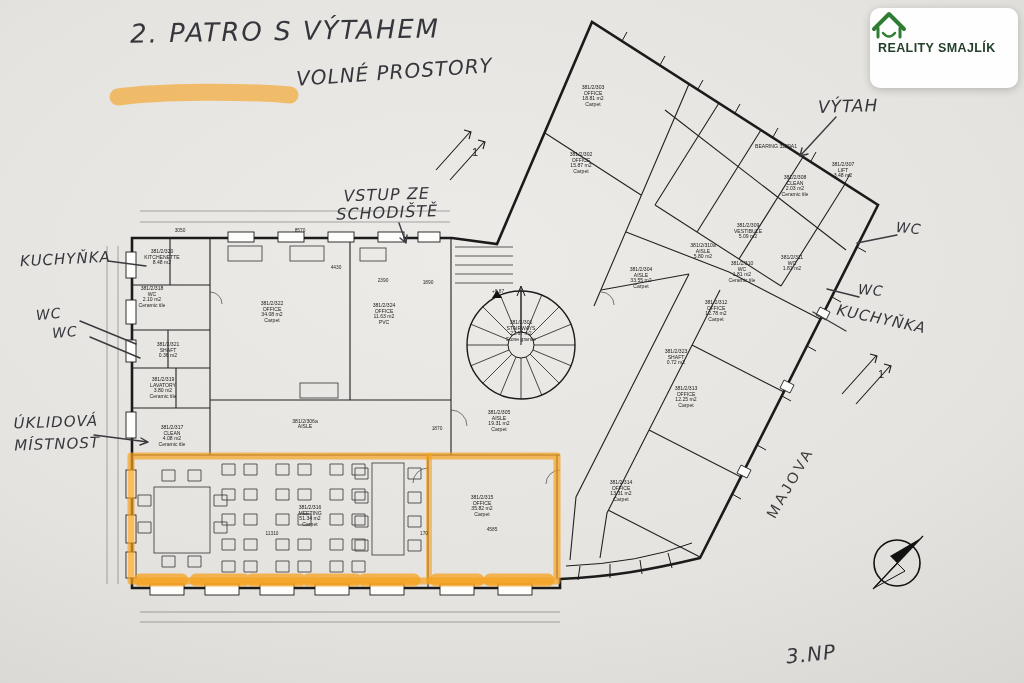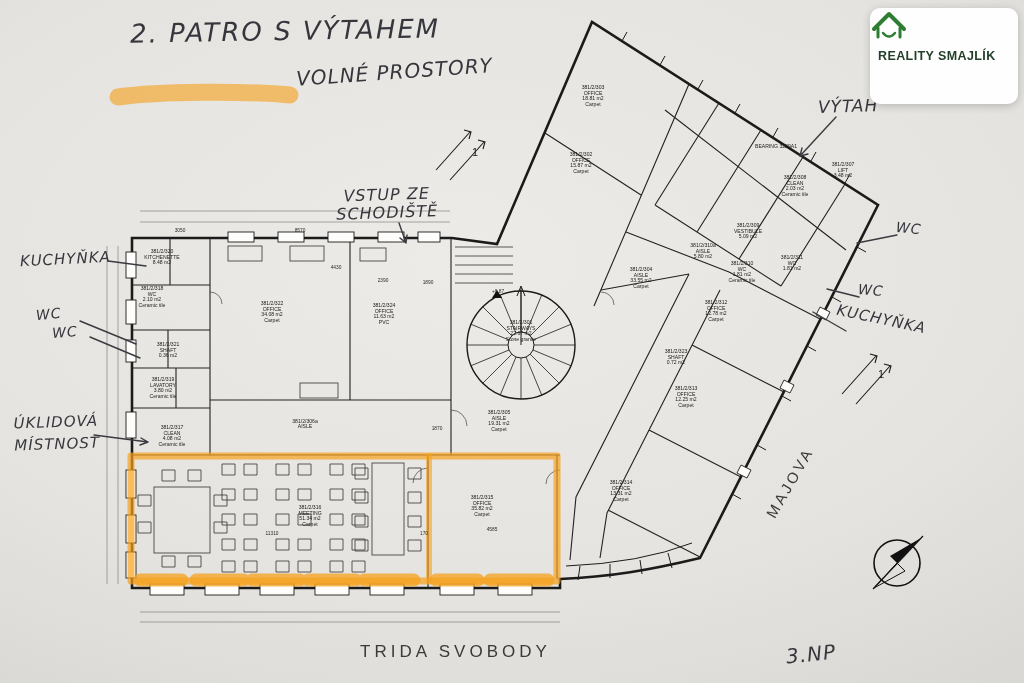--- a/index.html
+++ b/index.html
@@ -28,21 +28,21 @@
   .street{position:absolute;font-family:"Liberation Sans",sans-serif;color:#3a3a3a;white-space:nowrap;}
   .s-bottom{left:360px;top:642px;font-size:17px;letter-spacing:4px;}
   .s-right{left:770px;top:508px;font-size:15px;letter-spacing:3px;transform:rotate(-60deg);transform-origin:left center;}
   .sec-num{position:absolute;font-family:"Liberation Sans",sans-serif;font-size:11px;color:#222;}
   .n-left{left:472px;top:146px;}
   .n-right{left:878px;top:368px;}
   
   .room-label{position:absolute;transform:translate(-50%,-50%) scale(.85);font-size:6px;line-height:1.12;color:#1c1c1c;text-align:center;font-family:"Liberation Sans",sans-serif;white-space:nowrap;}
   .dim{position:absolute;transform:translate(-50%,-50%) scale(.8);font-size:6px;color:#2a2a2a;font-family:"Liberation Sans",sans-serif;white-space:nowrap;}
   
-  .logo-box{position:absolute;right:6px;top:8px;width:148px;height:96px;background:#fefefe;border-radius:10px;
+  .logo-box{position:absolute;right:6px;top:8px;width:148px;height:80px;background:#fefefe;border-radius:10px;
     box-shadow:0 2px 9px rgba(0,0,0,.20);display:flex;align-items:center;gap:7px;padding:4px 8px;box-sizing:border-box;}
   .logo-text{font-weight:bold;font-size:12.5px;color:#25402a;letter-spacing:.4px;font-family:"Liberation Sans",sans-serif;}
 </style>
 </head>
 <body>
 
 <svg id="plan" width="1024" height="683" viewBox="0 0 1024 683">
 
   <g stroke="#5a5a5a" stroke-width="0.5" fill="none">
     <path d="M140,222 H450 M140,211 H450 M118,246 V584 M107,246 V584 M140,612 H560 M140,622 H560"></path>
@@ -328,21 +328,20 @@
   <div class="ann t-uklid">
     <div>ÚKLIDOVÁ</div>
     <div>MÍSTNOST</div>
   </div>
   <div class="ann t-vytah">VÝTAH</div>
   <div class="ann t-wcr1">WC</div>
   <div class="ann t-wcr2">WC</div>
   <div class="ann t-kuchr">KUCHYŇKA</div>
   <div class="ann t-3np">3.NP</div>
 
-  <div class="street s-bottom">TRIDA SVOBODY</div>
   <div class="street s-right">MAJOVA</div>
   <div class="sec-num n-left">1</div>
   <div class="sec-num n-right">1</div>
 </div>
 
 <div class="logo-box">
   <svg width="38" height="38" viewBox="0 0 38 38">
     <path d="M4,21 L19,6 L34,21" stroke="#2e7d32" stroke-width="4" fill="none" stroke-linecap="round" stroke-linejoin="round"></path>
     <path d="M8,20 V29 M30,20 V29" stroke="#2e7d32" stroke-width="3" fill="none" stroke-linecap="round"></path>
     <path d="M13,25 Q19,32 25,25" stroke="#2e7d32" stroke-width="2.5" fill="none" stroke-linecap="round"></path>

